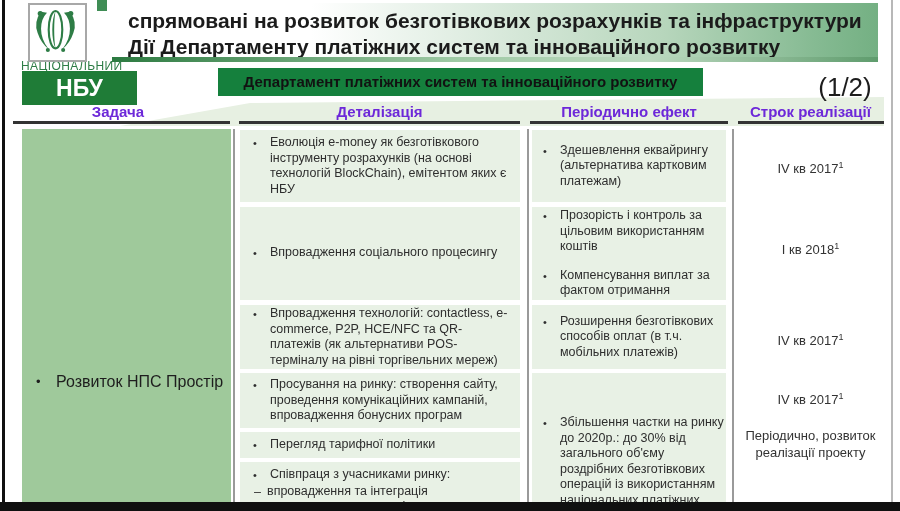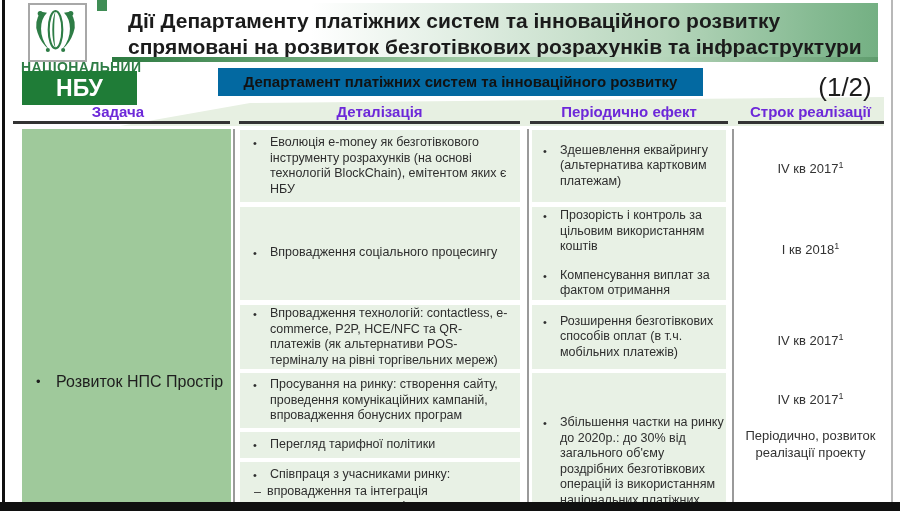--- a/index.html
+++ b/index.html
@@ -8,36 +8,36 @@
   .slide{position:relative;width:900px;height:511px;background:#ffffff;overflow:hidden;}
   .abs{position:absolute;}
 
   
   .edge-left{left:2px;top:0;width:3px;height:511px;background:#101010;z-index:60;}
   .edge-bottom{left:0;top:502px;width:900px;height:9px;background:#101010;z-index:60;}
   .edge-right{left:891px;top:0;width:2px;height:502px;background:#b8b8b8;z-index:60;}
 
   
   .logo-box{left:28px;top:3px;width:55px;height:55px;background:#fff;border:2px solid #a8a8a8;z-index:5;}
-  .org-label{left:21px;top:59px;width:110px;font-size:14px;font-weight:bold;color:#2e7d46;
+  .org-label{left:21px;top:59px;width:110px;font-size:12px;font-weight:normal;color:#2e7d46;
              letter-spacing:.4px;z-index:4;}
 
   
   .corner-mark{left:97px;top:0;width:10px;height:11px;background:#3f8d55;z-index:2;}
   .title-banner{left:112px;top:3px;width:766px;height:54px;z-index:2;
     background:linear-gradient(90deg,#ffffff 0%,#ffffff 26%,#b7d6bc 72%,#85ba92 92%,#74b083 100%);
     padding:5px 0 0 16px;box-sizing:border-box;}
   .title-line{font-size:21px;font-weight:bold;color:#1b1b1b;line-height:26px;white-space:nowrap;}
   .banner-shadow{left:112px;top:57px;width:766px;height:5px;z-index:2;
     background:linear-gradient(90deg,#2c7a40 0%,#9fcaa5 45%,#bcd9c0 70%,#5f9c6d 100%);}
 
   
   .nbu-badge{left:22px;top:71px;width:115px;height:34px;background:#1f7c37;z-index:5;
     color:#ffffff;font-size:23px;font-weight:bold;text-align:center;line-height:34px;}
-  .dept-banner{left:218px;top:68px;width:485px;height:28px;background:#0369a1;z-index:5;
+  .dept-banner{left:218px;top:68px;width:485px;height:28px;background:#15803d;z-index:5;
     font-size:15px;font-weight:bold;color:#121212;text-align:center;line-height:28px;}
   .page-indicator{left:805px;top:72px;width:80px;font-size:26px;color:#1d1d1d;text-align:center;z-index:5;}
 
   .header-wash{left:0;top:0;width:900px;height:511px;z-index:1;background:#e7f0e2;
     clip-path:polygon(120px 126px,250px 103px,884px 97px,884px 126px);}
 
   .col-header{top:103px;height:18px;font-size:15px;font-weight:bold;color:#6d28d9;
     text-align:center;line-height:18px;z-index:6;}
   .col-rule{top:121px;height:3px;background:#333;z-index:6;}
 
@@ -79,22 +79,22 @@
         <circle cx="48" cy="10" r="3" fill="#2e7d46"></circle>
         <circle cx="21" cy="53" r="2.4" fill="#2e7d46"></circle>
         <circle cx="39" cy="53" r="2.4" fill="#2e7d46"></circle>
       </svg>
     </span>
   </div>
   <div class="abs org-label">НАЦІОНАЛЬНИЙ</div>
 
   <div class="abs corner-mark"></div>
   <div class="abs title-banner">
+    <div class="title-line">спрямовані на розвиток безготівкових розрахунків та інфраструктури</div>
     <div class="title-line">Дії Департаменту платіжних систем та інноваційного розвитку</div>
-    <div class="title-line">спрямовані на розвиток безготівкових розрахунків та інфраструктури</div>
   </div>
   <div class="abs banner-shadow"></div>
 
   <div class="abs nbu-badge">НБУ</div>
   <div class="abs dept-banner">Департамент платіжних систем та інноваційного розвитку</div>
   <div class="abs page-indicator">(1/2)</div>
 
   <div class="abs header-wash"></div>
 
   <div class="abs col-header" style="left:14px;width:208px;">Задача</div>

